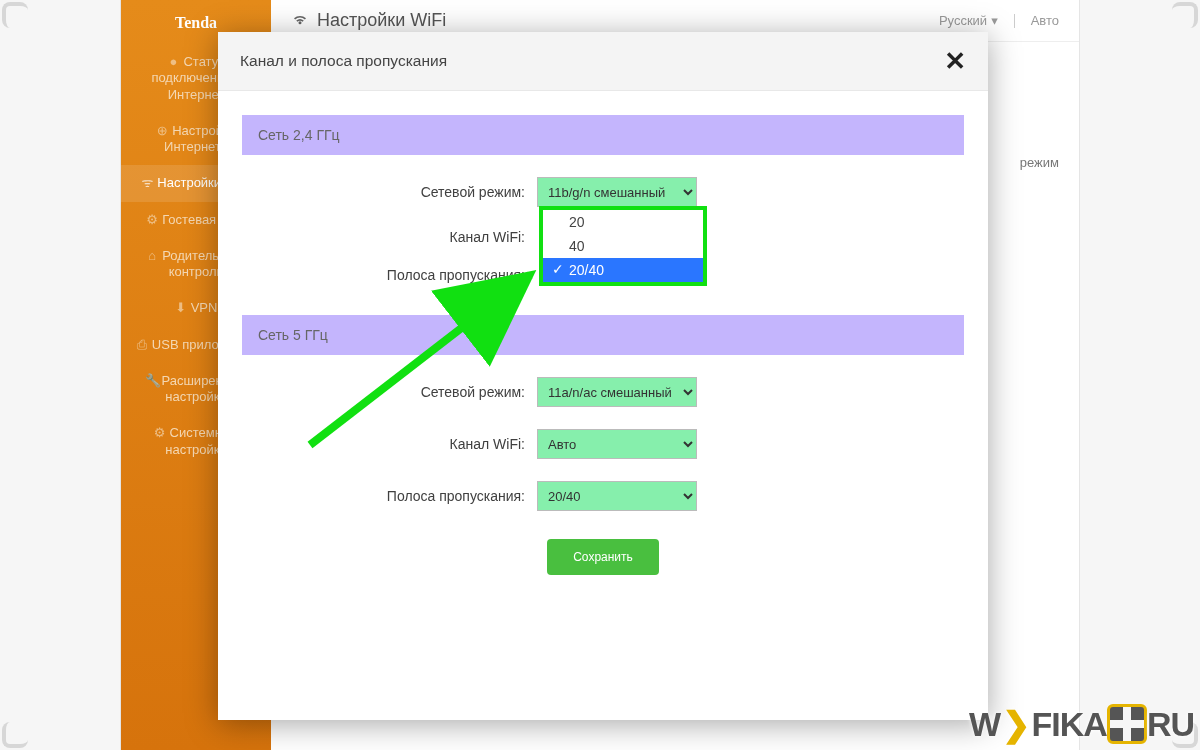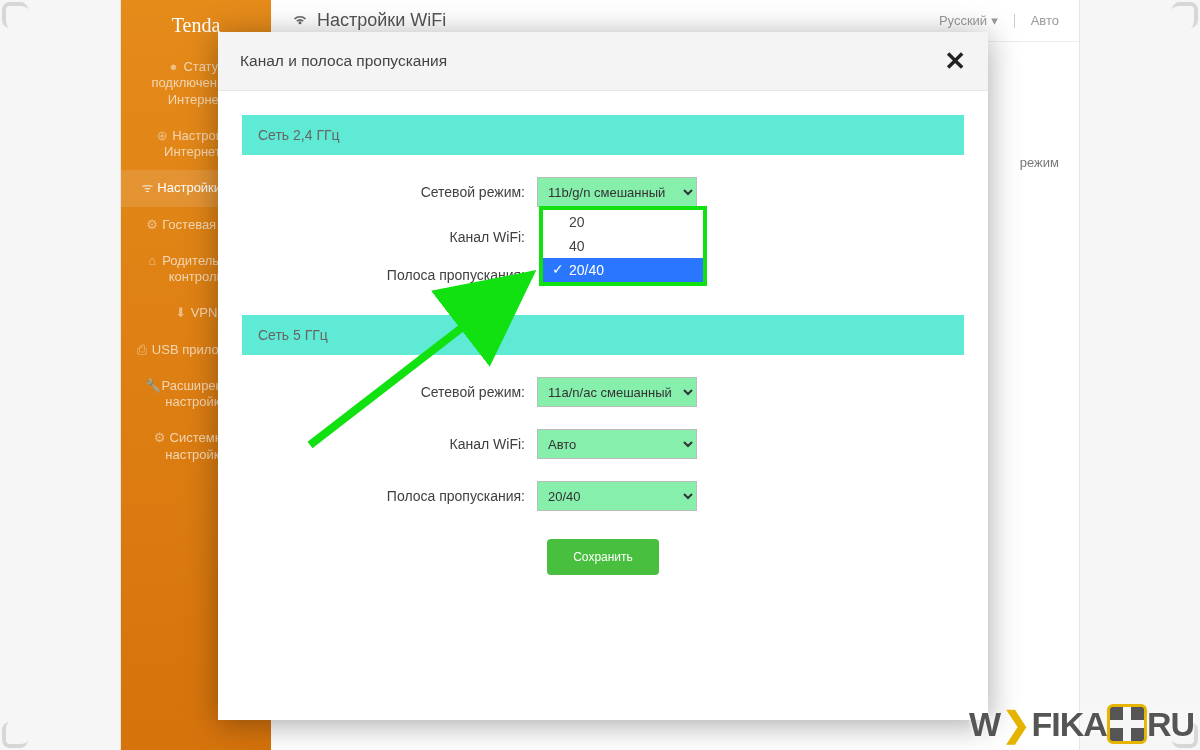--- a/index.html
+++ b/index.html
@@ -1,20 +1,20 @@
 <!DOCTYPE html>
 <html><head>
 <meta charset="utf-8">
 <style>
   *{box-sizing:border-box;margin:0;padding:0;font-family:Arial,Helvetica,sans-serif}
   body{width:1200px;height:750px;overflow:hidden;position:relative;background:#f6f6f6}
   .app{display:flex;height:750px;margin:0 120px;background:#fff;border-left:1px solid #e5e5e5;border-right:1px solid #e5e5e5;position:relative}
   .sidebar{width:150px;background:linear-gradient(#e58b1a,#d6730c);color:#fff;display:flex;flex-direction:column;font-size:13px}
   .brand{padding:14px 10px 6px;text-align:center}
-  .brand span{font-family:cursive;font-weight:normal;font-size:20px;color:#fff}
+  .brand span{font-family:cursive;font-weight:bold;font-size:16px;color:#fff}
   .nav{list-style:none;margin-top:6px}
   .nav li{padding:10px 6px;text-align:center;color:#f4d7b2;line-height:1.25}
   .nav li.active{background:rgba(255,255,255,.12);color:#fff}
   .nav li .ic{display:inline-block;width:12px;text-align:center;margin-right:4px;opacity:.7}
   .content{flex:1;position:relative;background:#fff}
   .topbar{height:42px;display:flex;align-items:center;justify-content:space-between;padding:0 20px;border-bottom:1px solid #eee}
   .topbar-left{display:flex;align-items:center;gap:8px}
   .wifi-ic svg{width:18px;height:18px;fill:#666}
   .page-title{font-size:18px;color:#555}
   .topbar-right{display:flex;align-items:center;gap:16px;color:#999;font-size:13px}
@@ -22,21 +22,21 @@
   .sep{width:1px;height:14px;background:#ccc}
   .link{color:#999;cursor:pointer}
   .tail{position:absolute;right:20px;top:155px;color:#777;font-size:13px}
 
   
   .modal{position:absolute;left:218px;top:32px;width:770px;height:688px;background:#fff;box-shadow:0 4px 30px rgba(0,0,0,.35)}
   .m-head{background:#f4f4f4;padding:16px 22px;border-bottom:1px solid #e8e8e8;display:flex;justify-content:space-between;align-items:center}
   .m-title{font-size:15.5px;color:#444}
   .close{font-size:26px;line-height:1;cursor:pointer;color:#222;font-weight:bold}
   .m-body{padding:24px 24px 0}
-  .section-h{background:#5eead4;padding:12px 16px;color:#666;font-size:14px;margin-bottom:22px}
+  .section-h{background:#c4b5fd;padding:12px 16px;color:#666;font-size:14px;margin-bottom:22px}
   .row{display:flex;align-items:center;margin-bottom:22px}
   .lbl{width:295px;text-align:right;padding-right:12px;color:#404040;font-size:14px}
   .ctrl{width:160px}
   select{width:100%;height:30px;border:1px solid #bbb;font-size:13px;padding:0 6px;background:#86efac;color:#333}
   .gap{height:10px}
   .btn-save{display:block;margin:28px auto 0;background:#49bf3f;color:#fff;border:none;border-radius:4px;padding:11px 26px;font-size:12px;cursor:pointer}
 
   
   .dd{position:absolute;left:539px;top:206px;width:168px;border:4px solid #11e011;background:#fff;font-size:14px;color:#444}
   .dd-item{padding:4px 10px 4px 26px;cursor:pointer}

